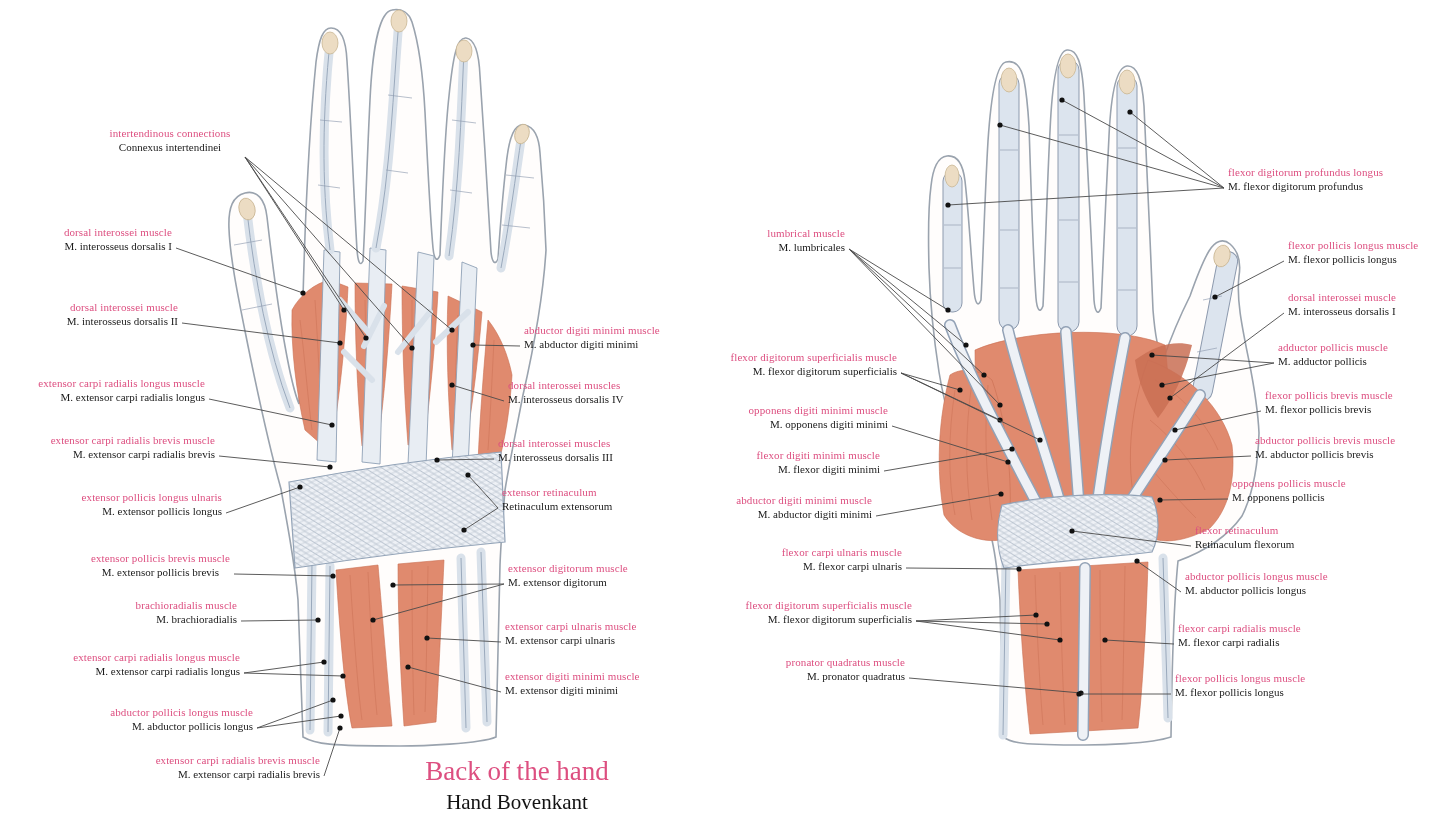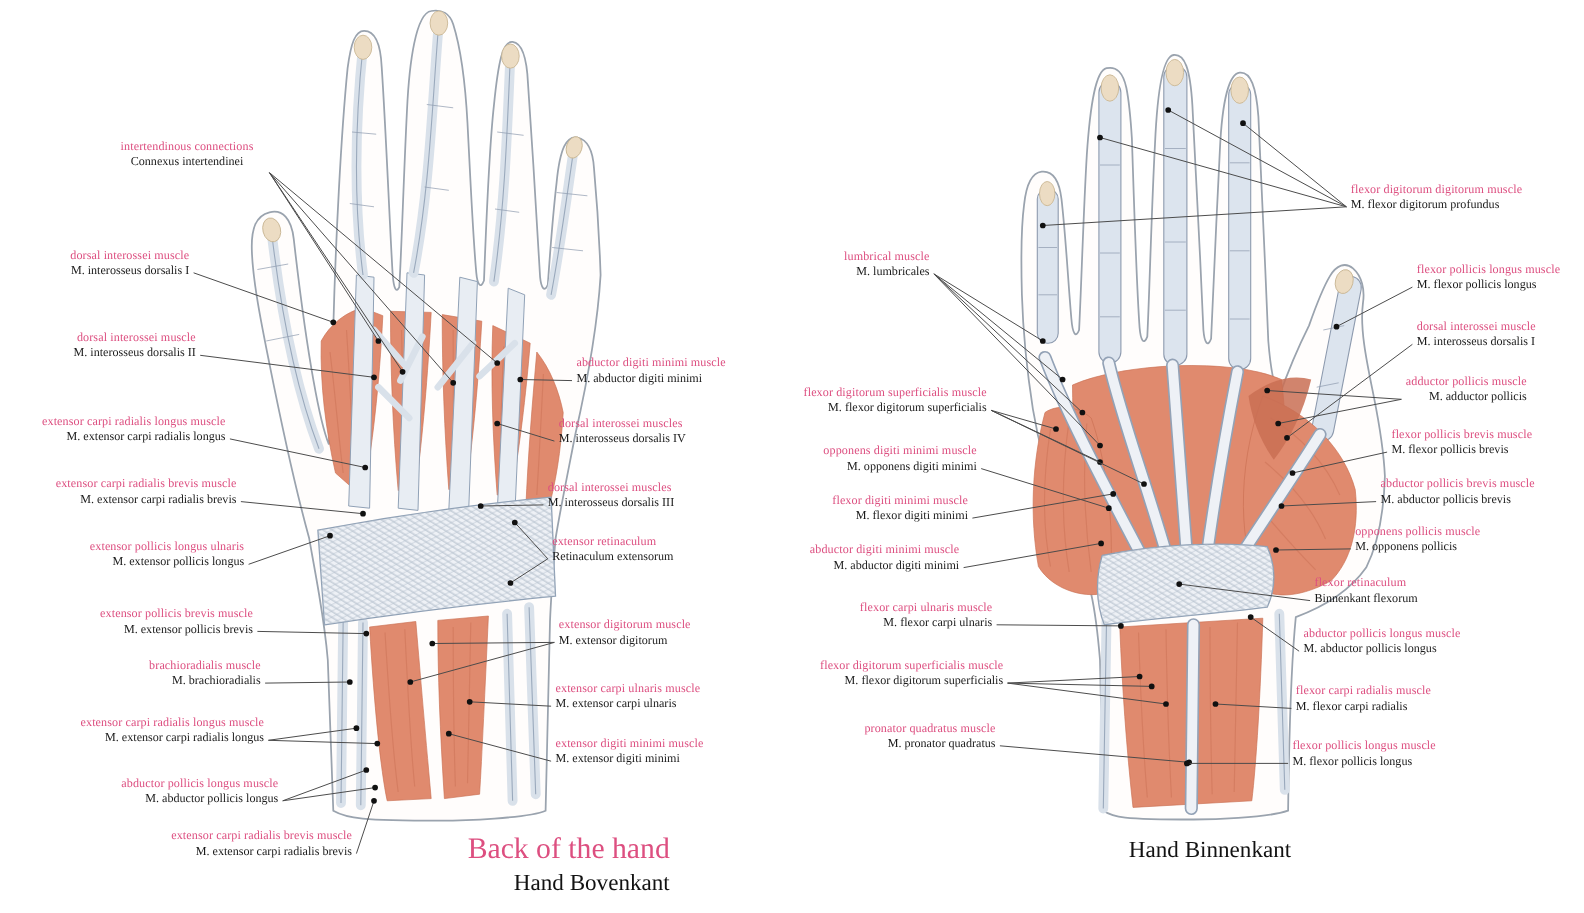--- a/index.html
+++ b/index.html
@@ -6,21 +6,21 @@
   #stage{position:relative;width:1440px;height:830px;background:#fff;overflow:hidden;
          font-family:Liberation Serif, serif;}
   #art,#leads{position:absolute;left:0;top:0;}
   #labels{position:absolute;left:0;top:0;width:1440px;height:830px;pointer-events:none;}
   .label{position:absolute;white-space:nowrap;}
   .label .en{display:block;font-size:11px;line-height:13px;color:var(--pink);letter-spacing:.1px;}
   .label .la{display:block;font-size:11px;line-height:15px;color:var(--ink);}
   .label.right{text-align:right;}
   .label.left{text-align:left;}
   .label.center{text-align:center;}
-  .title{position:absolute;text-align:right;white-space:nowrap;transform:translateX(-50%);}
+  .title{position:absolute;text-align:center;white-space:nowrap;transform:translateX(-50%);}
   .title .en{display:block;font-size:27px;line-height:30px;color:var(--pink);}
   .title .la{display:block;font-size:21px;line-height:33px;color:#121212;}
   
   .skin{fill:#fffdfc;stroke:var(--outline);stroke-width:1.6;}
   .musc{fill:var(--muscle);stroke:var(--muscdeep);stroke-width:.6;}
   .muscd{fill:var(--muscdeep);opacity:.85;}
   .bone{fill:var(--bone);stroke:#8d9aae;stroke-width:1;}
   .ten{fill:var(--tendon);stroke:var(--tenstroke);stroke-width:.9;}
   .tline{stroke:#d9e1ea;stroke-width:9;fill:none;stroke-linecap:round;}
   .tlineN{stroke:#d9e1ea;stroke-width:6;fill:none;stroke-linecap:round;}
@@ -295,21 +295,21 @@
         <span class="la">M. extensor carpi radialis longus</span>
       </div>
       <div class="label right" style="right: 1225px; top: 434px;">
         <span class="en">extensor carpi radialis brevis muscle</span>
         <span class="la">M. extensor carpi radialis brevis</span>
       </div>
       <div class="label right" style="right: 1218px; top: 491px;">
         <span class="en">extensor pollicis longus ulnaris</span>
         <span class="la">M. extensor pollicis longus</span>
       </div>
-      <div class="label right" style="right: 1210px; top: 552px;">
+      <div class="label right" style="right: 1210px; top: 552px; text-align: center;">
         <span class="en">extensor pollicis brevis muscle</span>
         <span class="la">M. extensor pollicis brevis</span>
       </div>
       <div class="label right" style="right: 1203px; top: 599px;">
         <span class="en">brachioradialis muscle</span>
         <span class="la">M. brachioradialis</span>
       </div>
       <div class="label right" style="right: 1200px; top: 651px;">
         <span class="en">extensor carpi radialis longus muscle</span>
         <span class="la">M. extensor carpi radialis longus</span>
@@ -376,65 +376,64 @@
       </div>
       <div class="label right" style="right: 528px; top: 599px;">
         <span class="en">flexor digitorum superficialis muscle</span>
         <span class="la">M. flexor digitorum superficialis</span>
       </div>
       <div class="label right" style="right: 535px; top: 656px;">
         <span class="en">pronator quadratus muscle</span>
         <span class="la">M. pronator quadratus</span>
       </div>
       <div class="label left" style="left: 1228px; top: 166px;">
-        <span class="en">flexor digitorum digitorum muscle</span>
+        <span class="en">flexor digitorum profundus longus</span>
         <span class="la">M. flexor digitorum profundus</span>
       </div>
       <div class="label left" style="left: 1288px; top: 239px;">
         <span class="en">flexor pollicis longus muscle</span>
         <span class="la">M. flexor pollicis longus</span>
       </div>
       <div class="label left" style="left: 1288px; top: 291px;">
         <span class="en">dorsal interossei muscle</span>
         <span class="la">M. interosseus dorsalis I</span>
       </div>
-      <div class="label left" style="left: 1278px; top: 341px; text-align: right;">
+      <div class="label left" style="left: 1278px; top: 341px;">
         <span class="en">adductor pollicis muscle</span>
         <span class="la">M. adductor pollicis</span>
       </div>
       <div class="label left" style="left: 1265px; top: 389px;">
         <span class="en">flexor pollicis brevis muscle</span>
         <span class="la">M. flexor pollicis brevis</span>
       </div>
       <div class="label left" style="left: 1255px; top: 434px;">
         <span class="en">abductor pollicis brevis muscle</span>
         <span class="la">M. abductor pollicis brevis</span>
       </div>
       <div class="label left" style="left: 1232px; top: 477px;">
         <span class="en">opponens pollicis muscle</span>
         <span class="la">M. opponens pollicis</span>
       </div>
       <div class="label left" style="left: 1195px; top: 524px;">
         <span class="en">flexor retinaculum</span>
-        <span class="la">Binnenkant flexorum</span>
+        <span class="la">Retinaculum flexorum</span>
       </div>
       <div class="label left" style="left: 1185px; top: 570px;">
         <span class="en">abductor pollicis longus muscle</span>
         <span class="la">M. abductor pollicis longus</span>
       </div>
       <div class="label left" style="left: 1178px; top: 622px;">
         <span class="en">flexor carpi radialis muscle</span>
         <span class="la">M. flexor carpi radialis</span>
       </div>
       <div class="label left" style="left: 1175px; top: 672px;">
         <span class="en">flexor pollicis longus muscle</span>
         <span class="la">M. flexor pollicis longus</span>
       </div>
     </div>
 
   <div class="title" style="left:517px;top:756px;">
     <span class="en">Back of the hand</span>
     <span class="la">Hand Bovenkant</span>
   </div>
   <div class="title" style="left:1100px;top:756px;">
-    <span class="la">Hand Binnenkant</span>
   </div>
 </div>
 
 </body></html>

